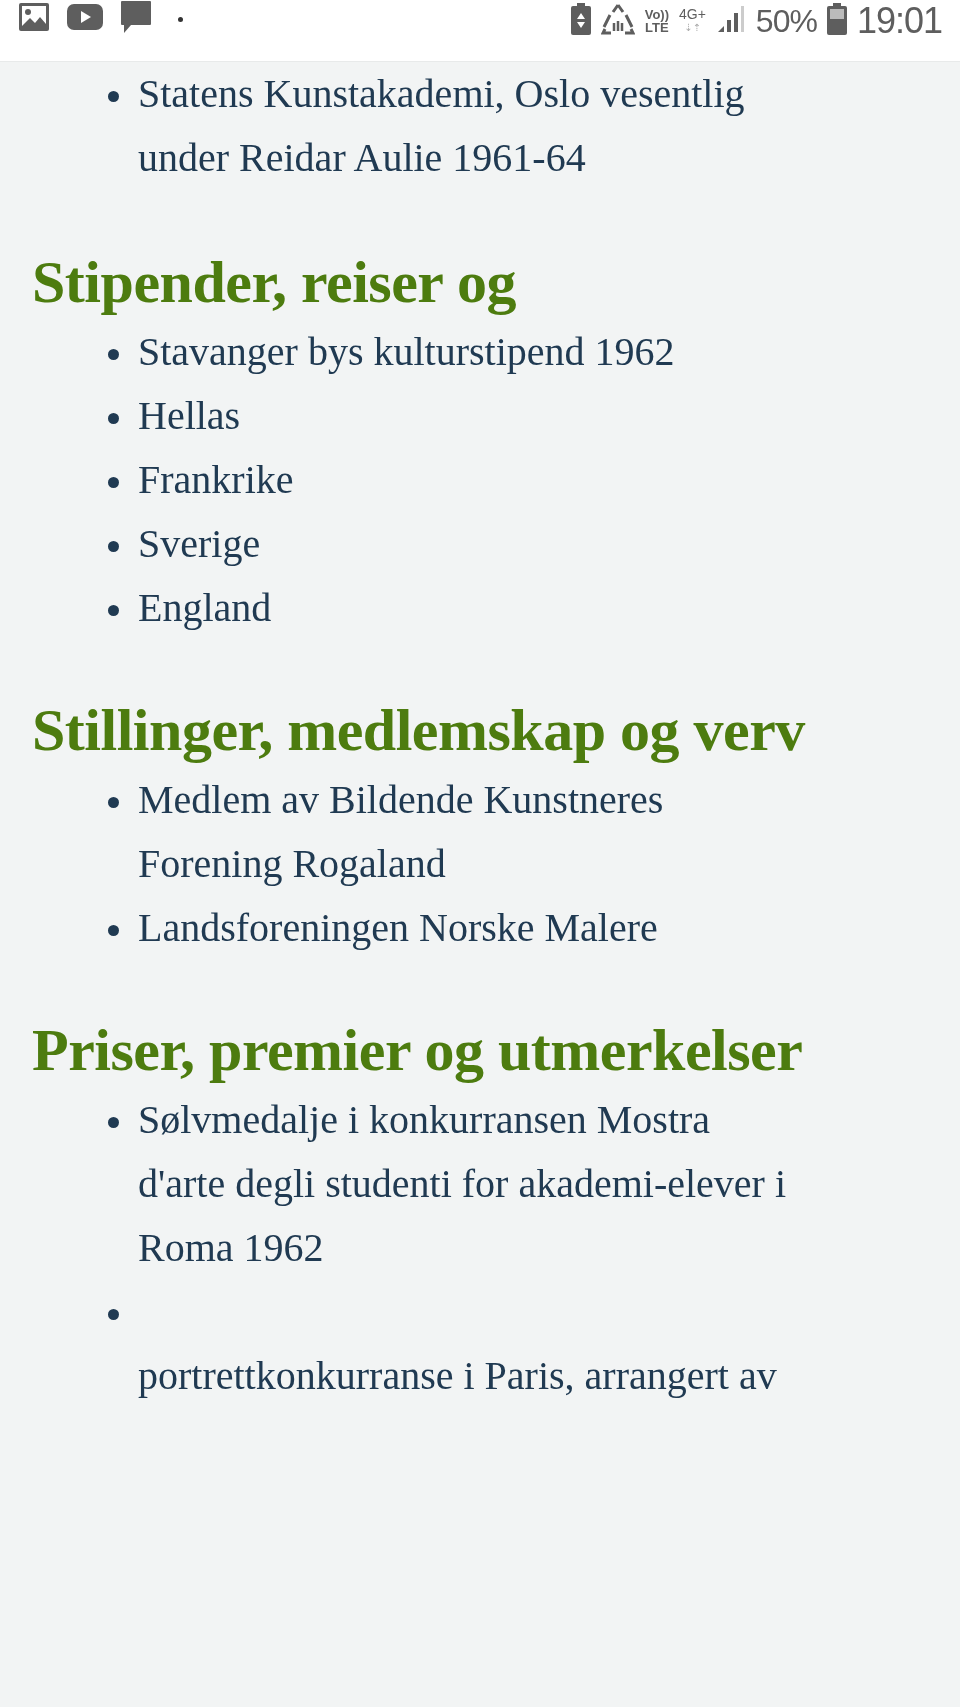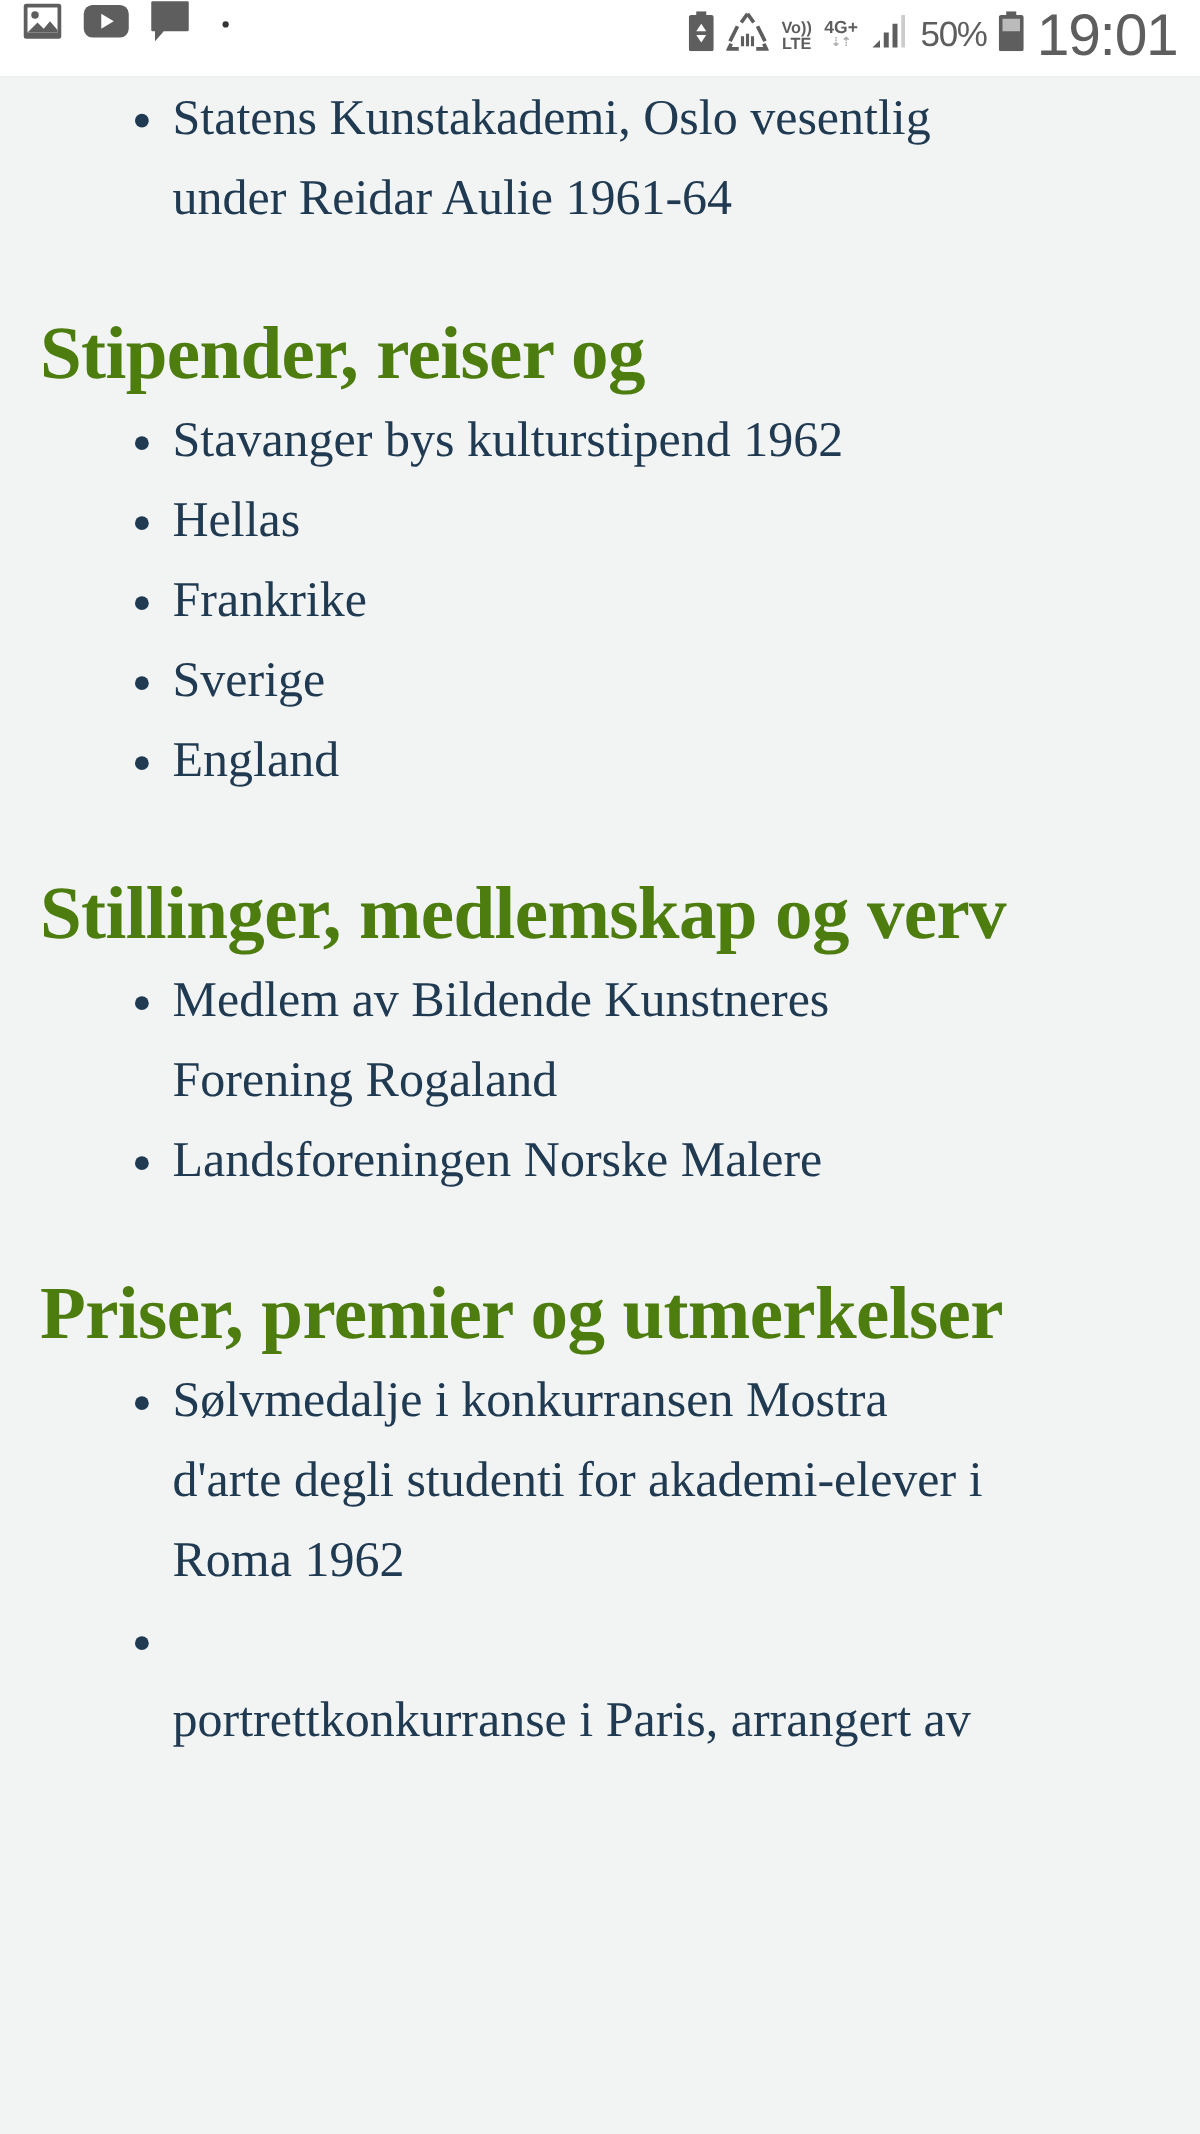--- a/index.html
+++ b/index.html
@@ -16,24 +16,24 @@
       font-family: "Liberation Sans", "DejaVu Sans", sans-serif;
       color: #5e5e5e;
       border-bottom: 1px solid #e8eaea;
     }
     .sb-left, .sb-right { display: flex; align-items: center; }
     .sb-left > * { margin-right: 16px; }
     .sb-right > * { margin-left: 10px; }
     .ico { display: inline-block; }
     .dot { width: 5px; height: 5px; border-radius: 50%; background: #333; margin-left: 10px; }
     .volte { font-size: 13px; line-height: 13px; font-weight: bold; text-align: center; }
-    .net { font-size: 14px; font-weight: bold; line-height: 14px; text-align: center; }
+    .net { font-size: 14px; font-weight: normal; line-height: 14px; text-align: center; }
     .net .arrows { font-size: 10px; color: #aaa; }
-    .pct { font-size: 28px; letter-spacing: -1px; }
-    .clock { font-size: 47px; letter-spacing: -1px; }
+    .pct { font-size: 32px; letter-spacing: -1px; }
+    .clock { font-size: 36px; letter-spacing: -1px; }
 
     .content { padding: 0 0 0 0; }
     ul.list {
       list-style: none; margin: 0; padding: 0 40px 0 138px;
     }
     ul.list li {
       position: relative;
       font-size: 40px; line-height: 64px;
     }
     ul.list li::before {

